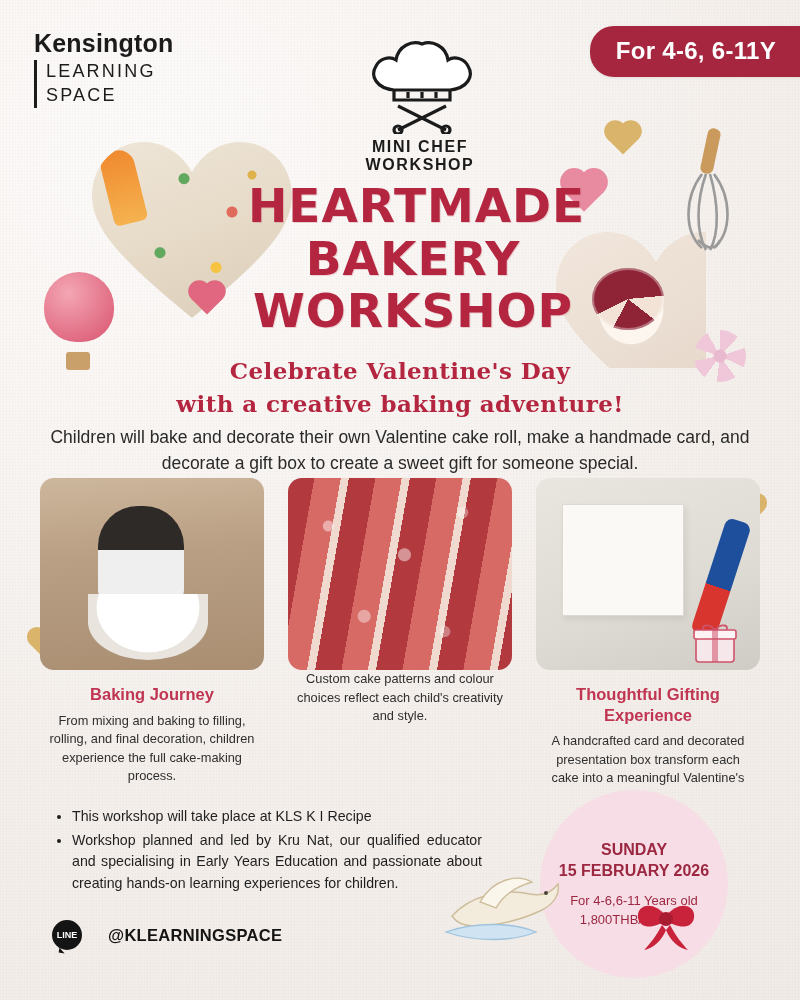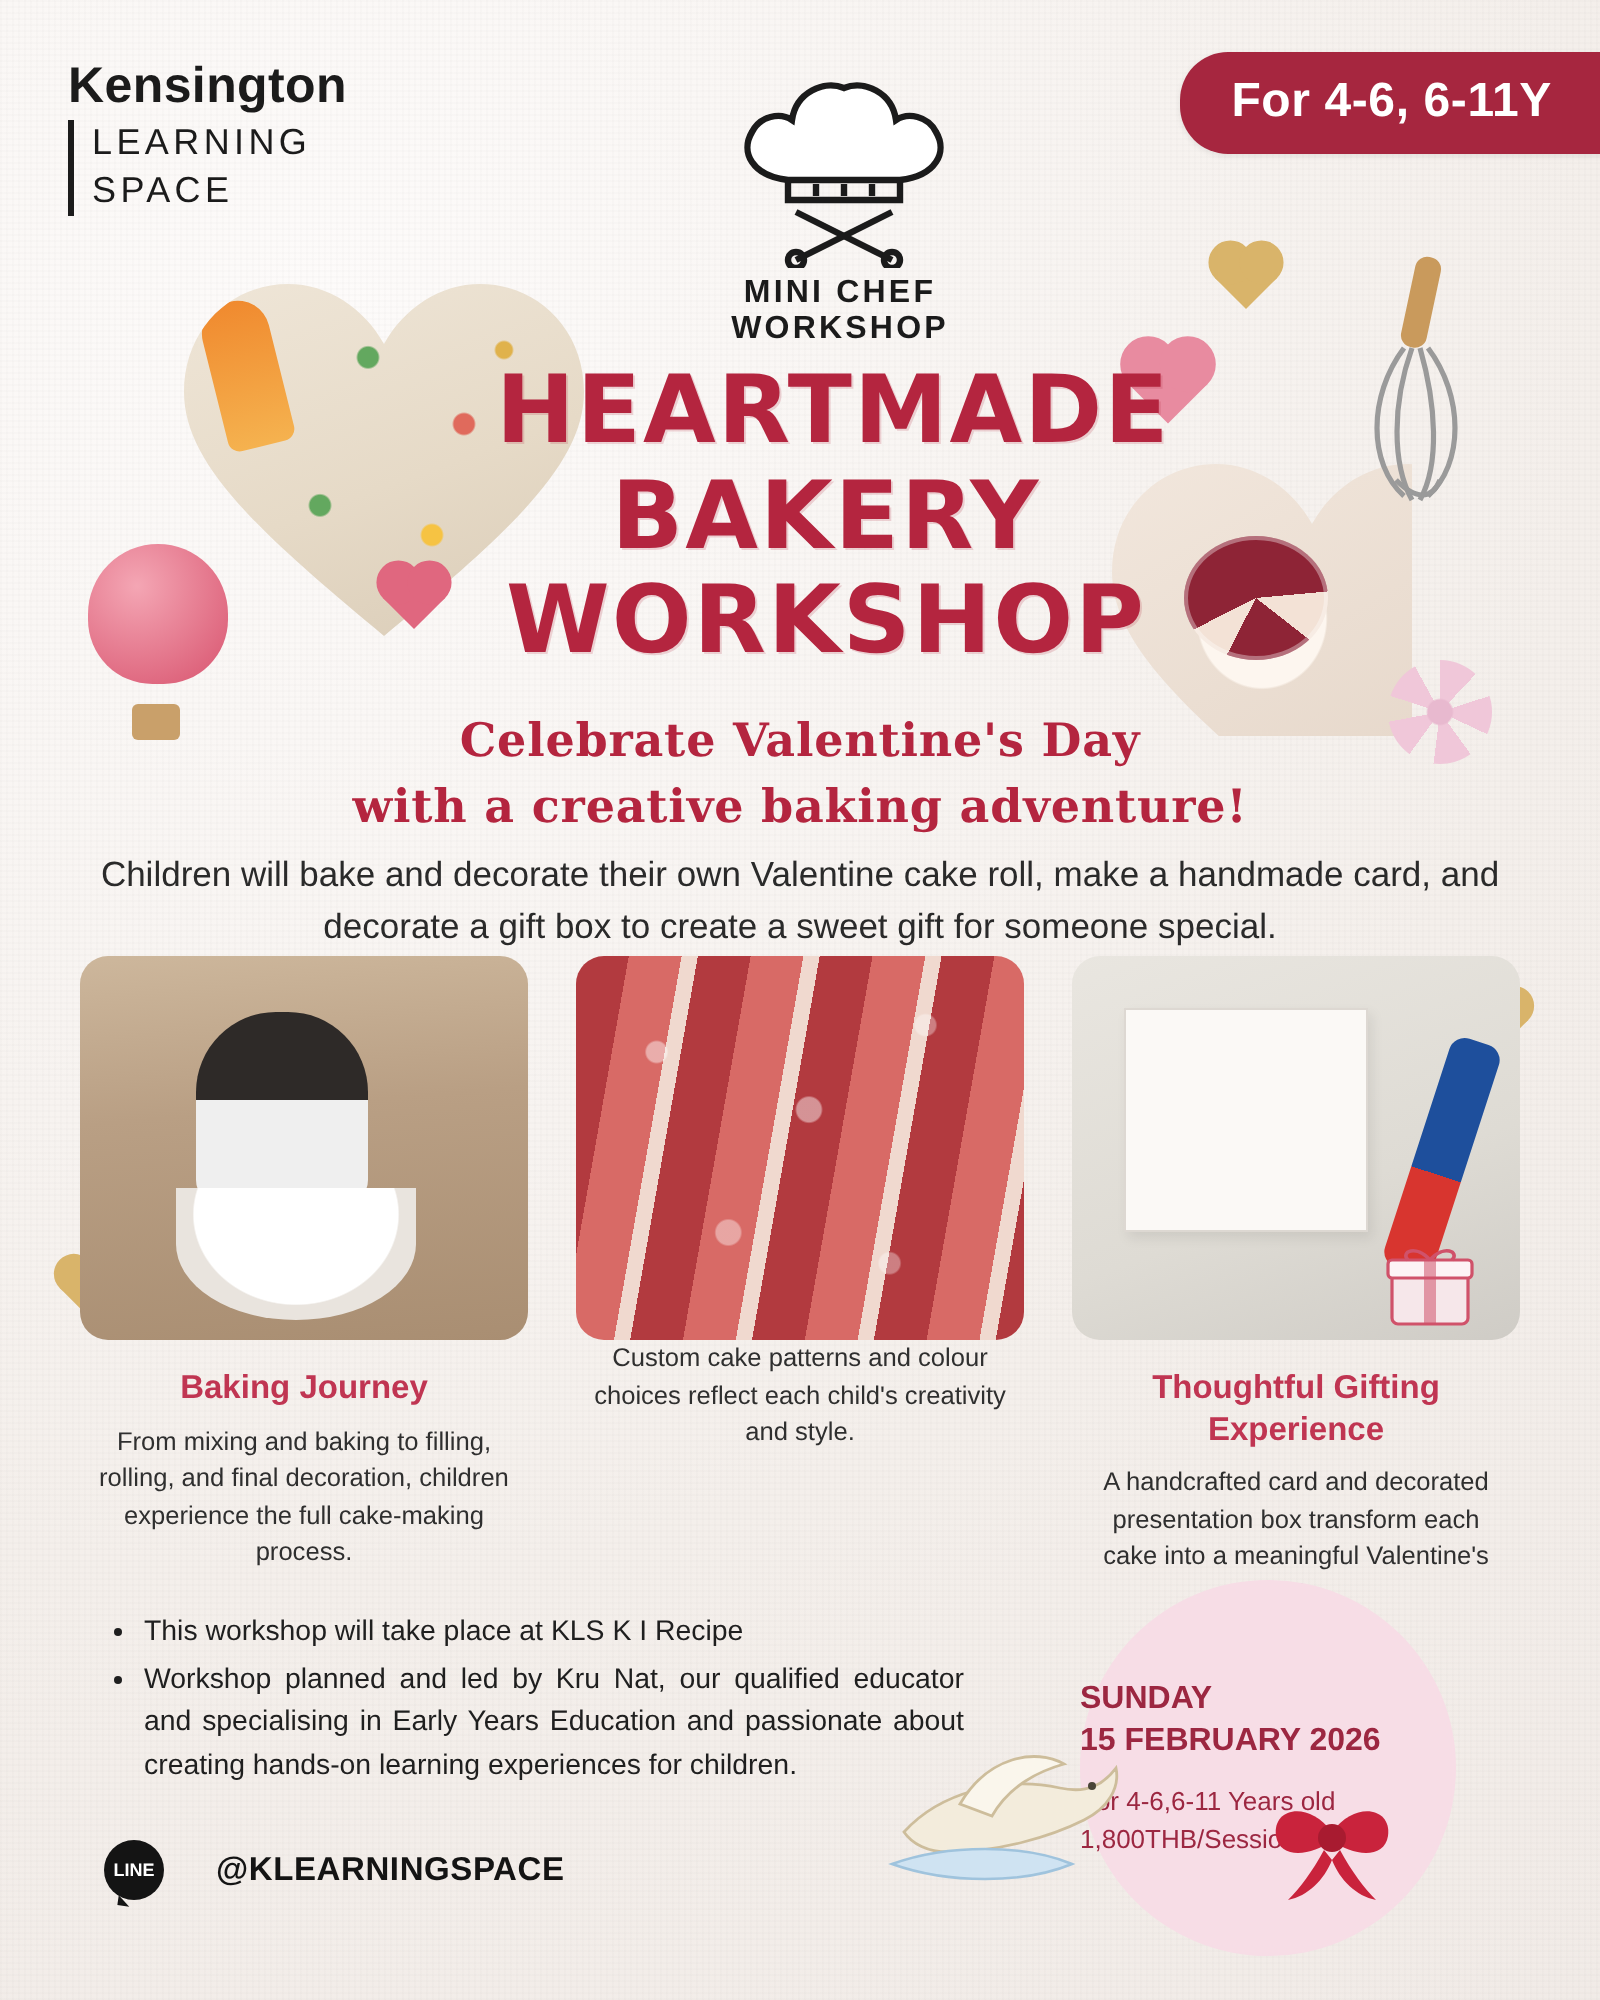--- a/index.html
+++ b/index.html
@@ -173,21 +173,21 @@
   
   .bullets { position: absolute; left: 52px; top: 806px; width: 430px; }
   .bullets ul { margin: 0; padding-left: 20px; }
   .bullets li { color: #1f1f1f; font-size: 14.2px; line-height: 1.53; margin-bottom: 2px; text-align: justify; }
 
   
   .date-circle {
     position: absolute; right: 72px; top: 790px;
     width: 188px; height: 188px; border-radius: 50%;
     background: #f7dde6;
-    display: flex; flex-direction: column; align-items: flex-start; justify-content: center;
+    display: flex; flex-direction: column; align-items: center; justify-content: center;
     text-align: center;
   }
   .date-circle .d1 { color: #9c2741; font-size: 16px; font-weight: bold; line-height: 1.35; }
   .date-circle .d2 { color: #9c2741; font-size: 13px; line-height: 1.45; margin-top: 10px; }
 
   
   .social { position: absolute; left: 52px; bottom: 50px; display: flex; align-items: center; gap: 26px; }
   .line-badge {
     width: 30px; height: 30px; border-radius: 50%;
     background: #141414; color: #fff;

